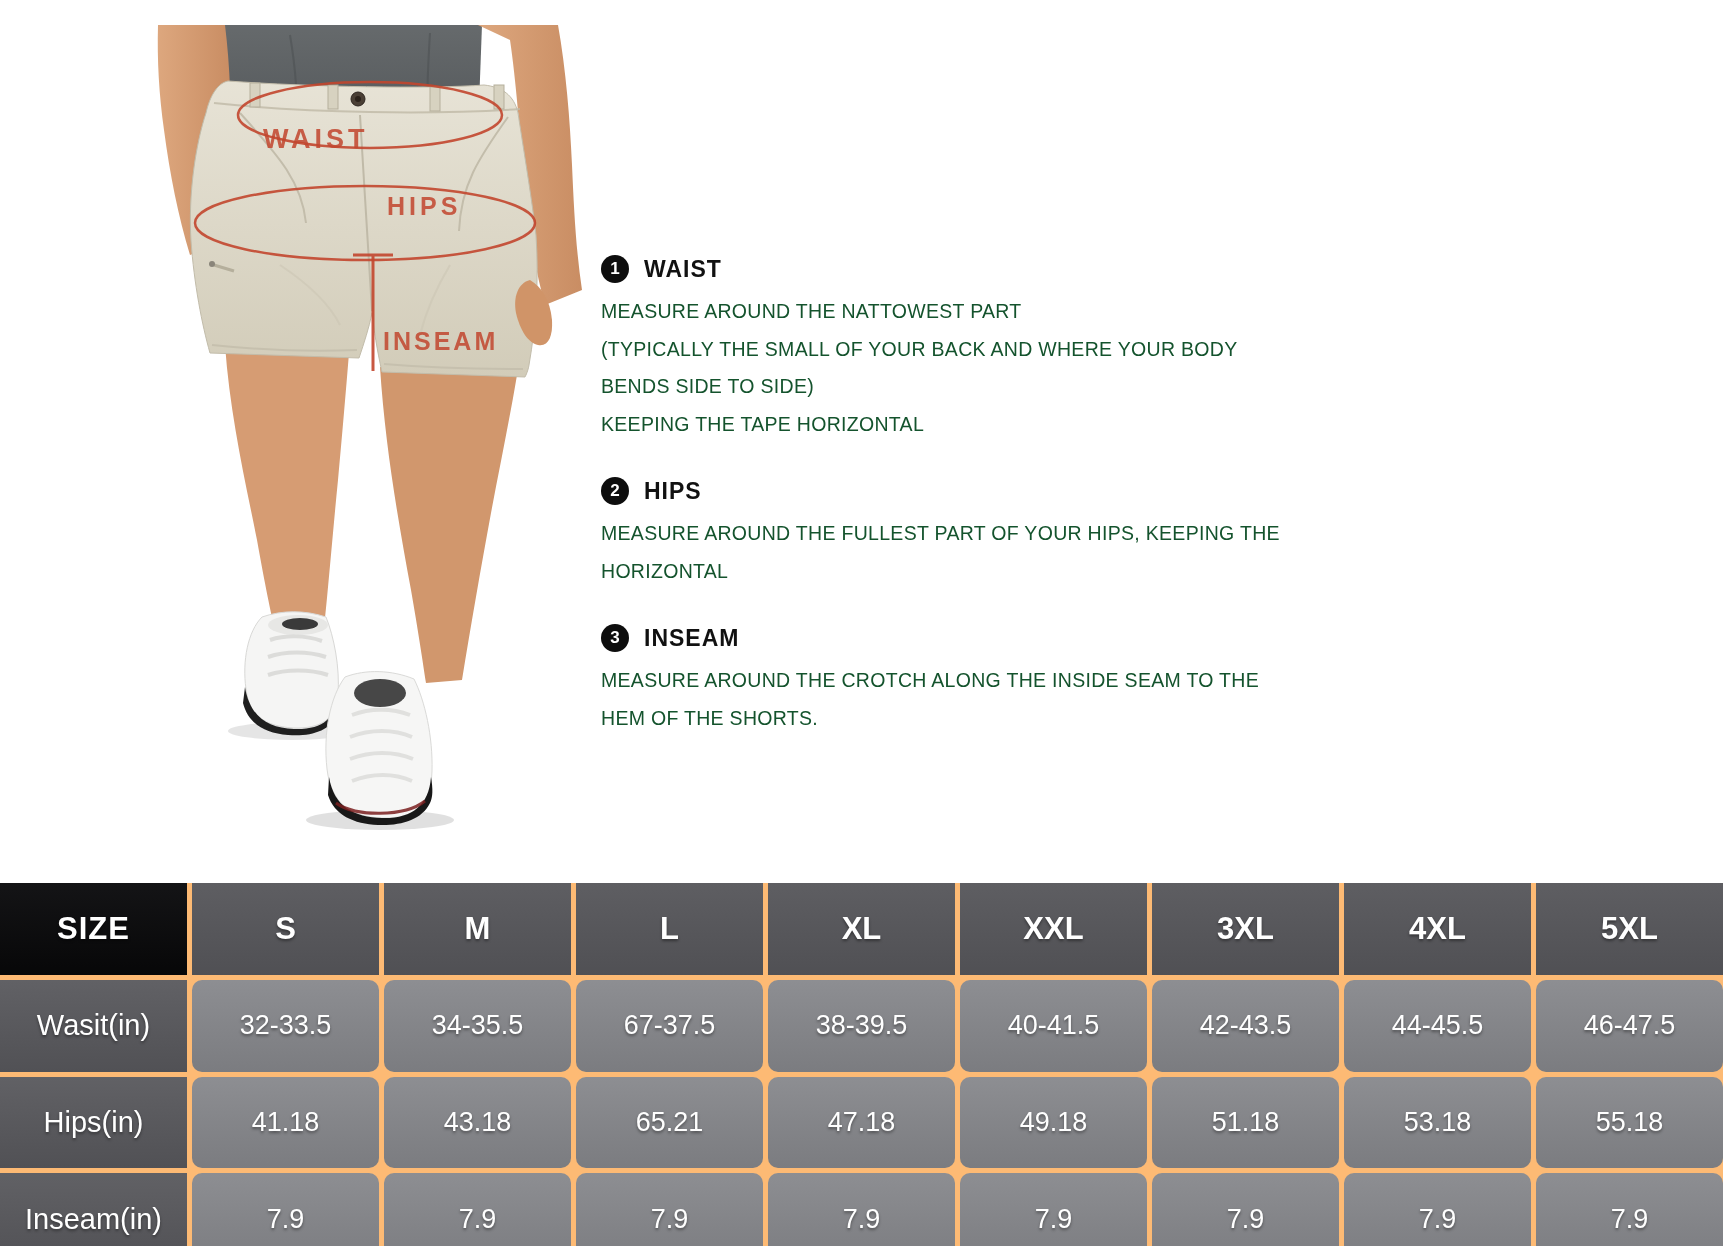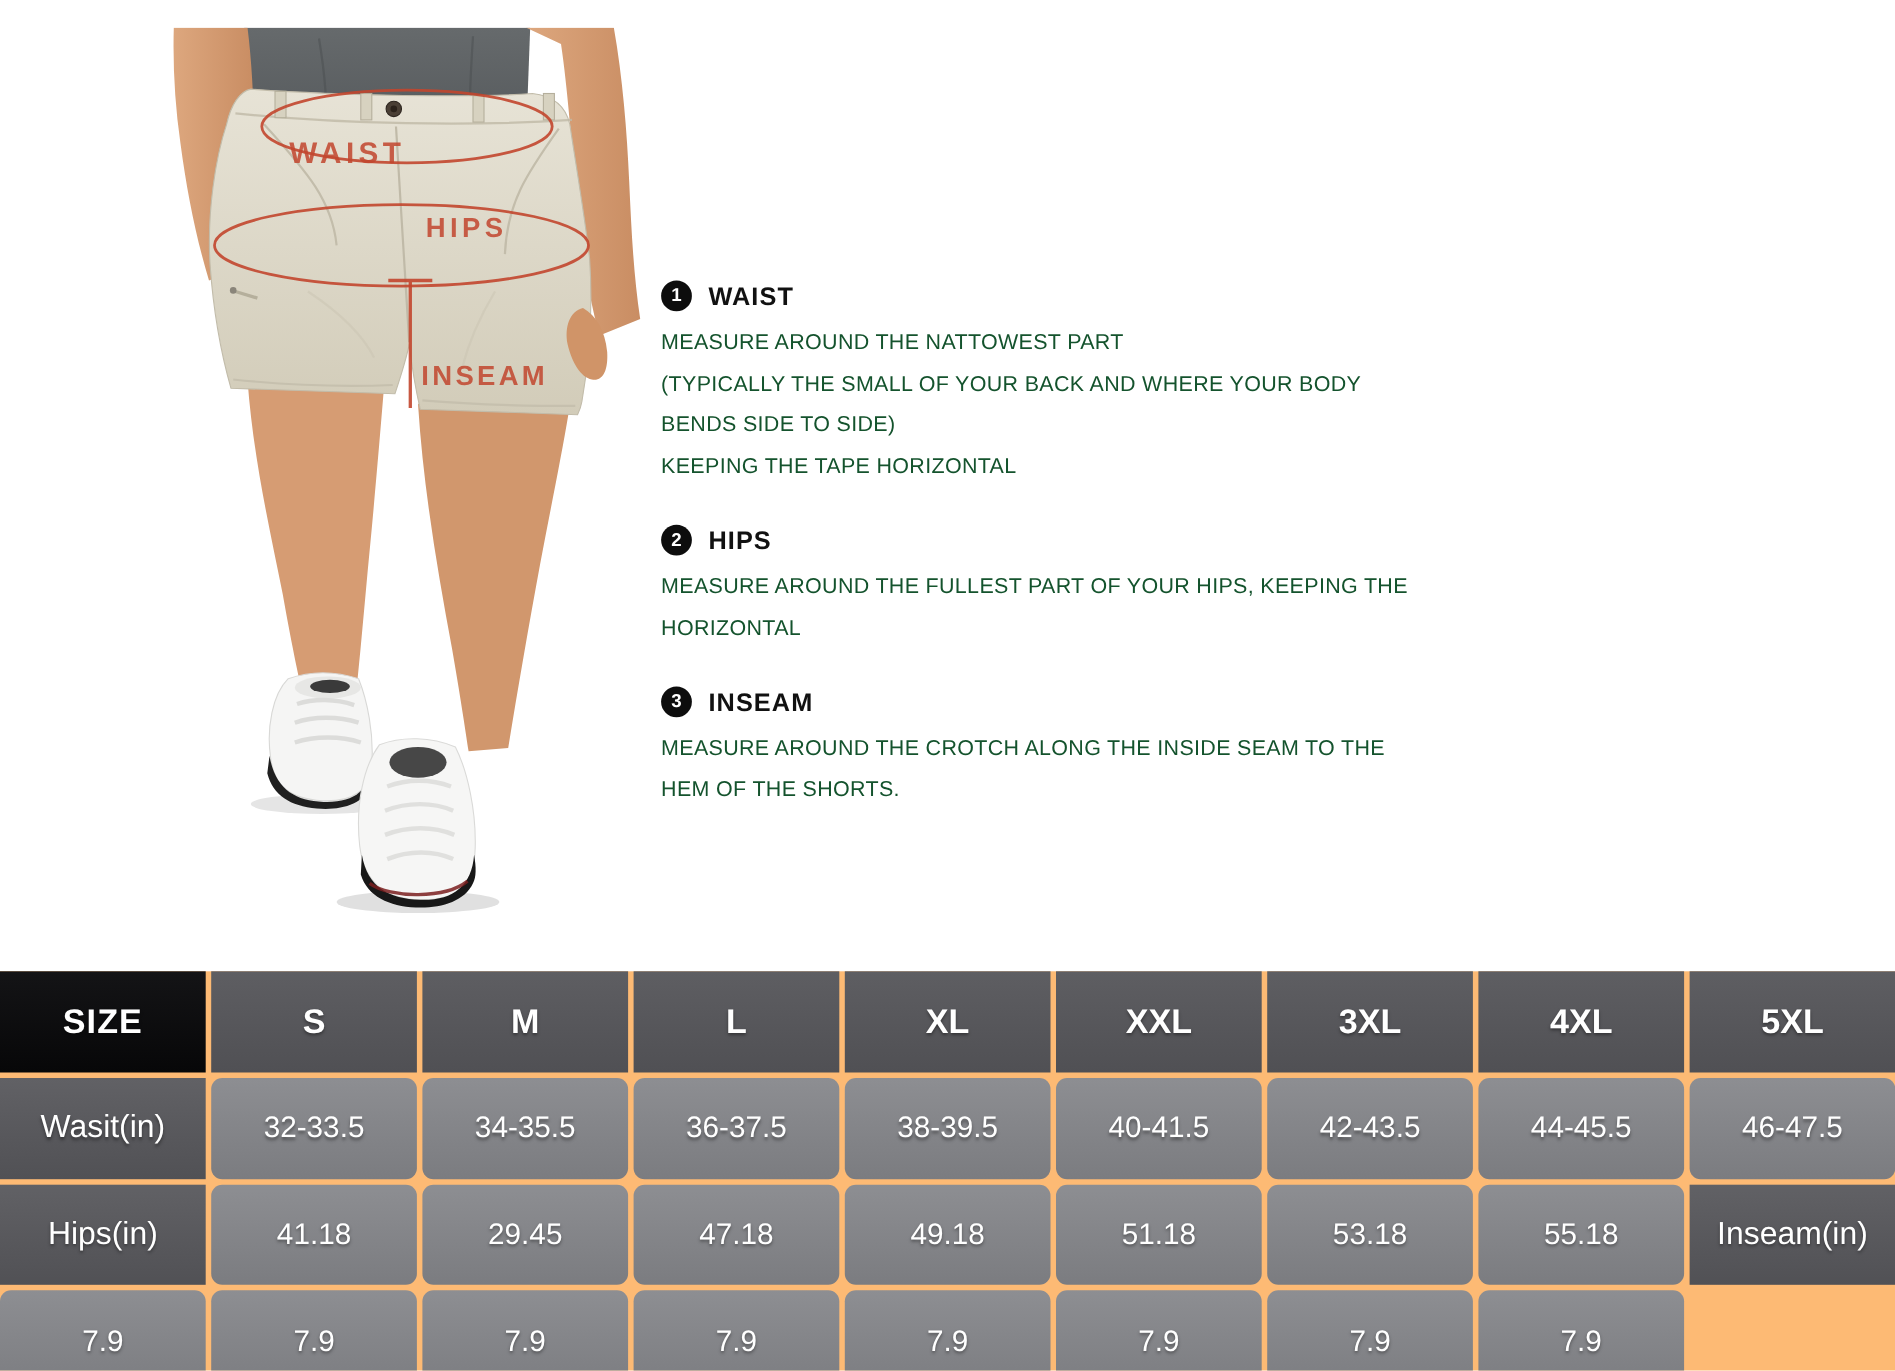--- a/index.html
+++ b/index.html
@@ -157,30 +157,31 @@
     <div class="cell cell-header">L</div>
     <div class="cell cell-header">XL</div>
     <div class="cell cell-header">XXL</div>
     <div class="cell cell-header">3XL</div>
     <div class="cell cell-header">4XL</div>
     <div class="cell cell-header">5XL</div>
 
     <div class="cell cell-label">Wasit(in)</div>
     <div class="cell cell-value">32-33.5</div>
     <div class="cell cell-value">34-35.5</div>
-    <div class="cell cell-value">36-37.5</div>
+    <div class="cell cell-value">67-37.5</div>
     <div class="cell cell-value">38-39.5</div>
     <div class="cell cell-value">40-41.5</div>
     <div class="cell cell-value">42-43.5</div>
     <div class="cell cell-value">44-45.5</div>
     <div class="cell cell-value">46-47.5</div>
 
     <div class="cell cell-label">Hips(in)</div>
     <div class="cell cell-value">41.18</div>
-    <div class="cell cell-value">29.45</div>
+    <div class="cell cell-value">43.18</div>
+    <div class="cell cell-value">65.21</div>
     <div class="cell cell-value">47.18</div>
     <div class="cell cell-value">49.18</div>
     <div class="cell cell-value">51.18</div>
     <div class="cell cell-value">53.18</div>
     <div class="cell cell-value">55.18</div>
 
     <div class="cell cell-label">Inseam(in)</div>
     <div class="cell cell-value">7.9</div>
     <div class="cell cell-value">7.9</div>
     <div class="cell cell-value">7.9</div>

